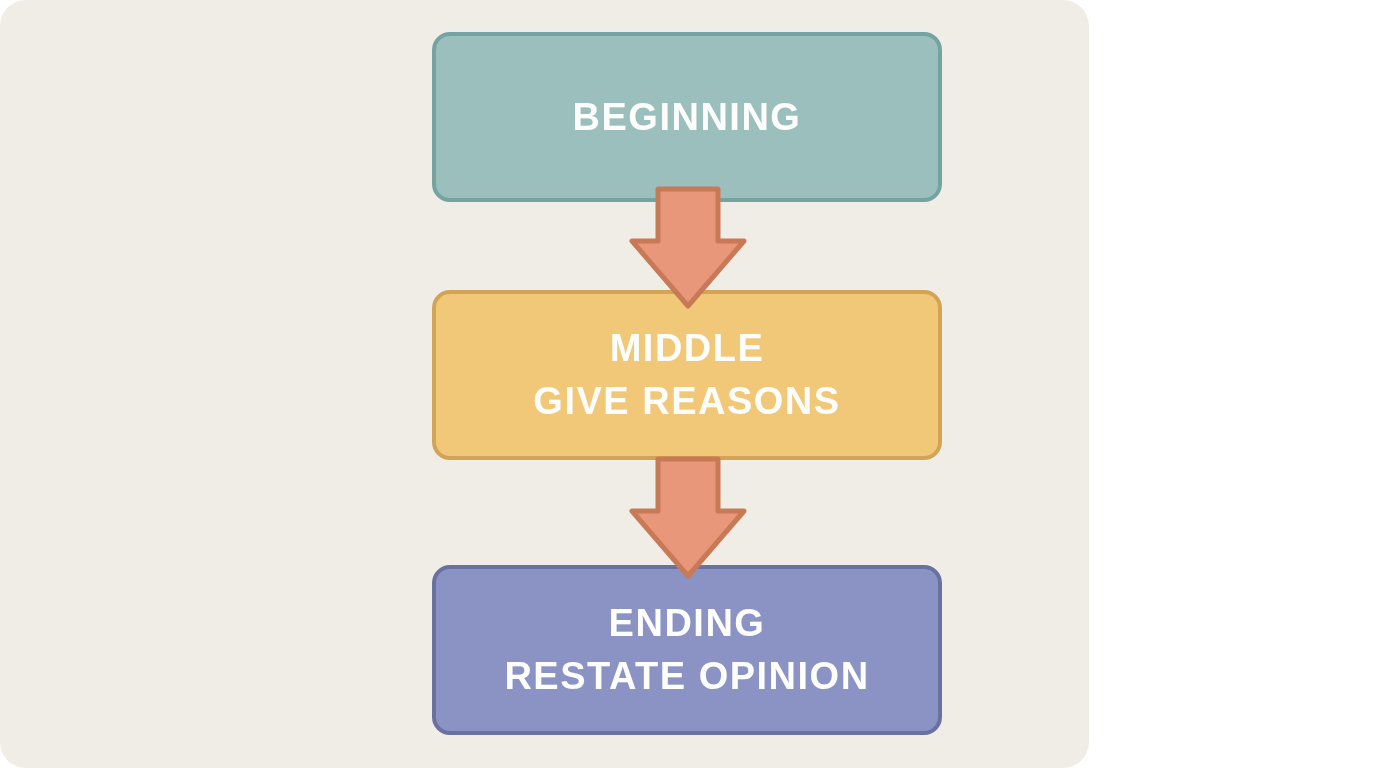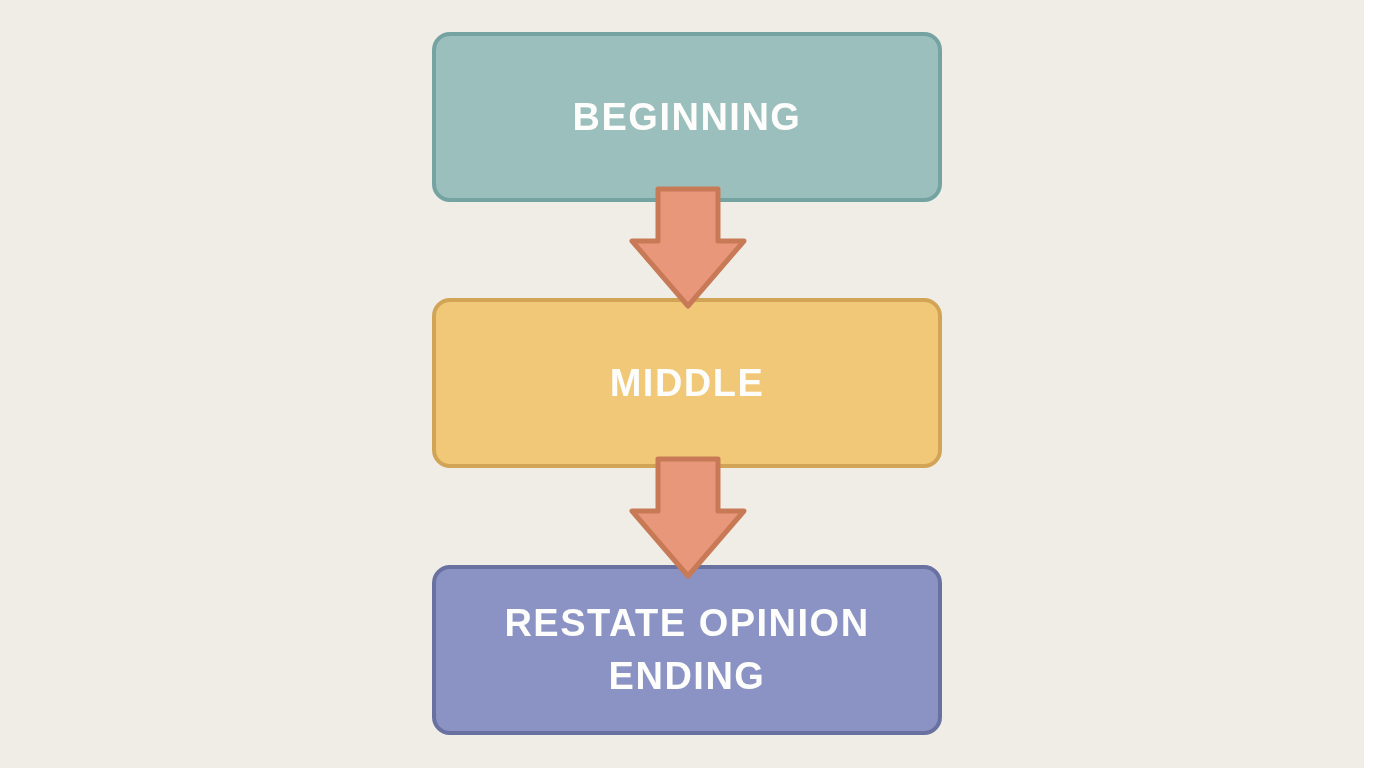--- a/index.html
+++ b/index.html
@@ -2,44 +2,45 @@
 <html><head>
 <meta charset="utf-8">
 <style>
   html, body {
     margin: 0;
     padding: 0;
     font-family: "Liberation Sans", sans-serif;
   }
   .canvas {
     position: relative;
-    width: 1364px;
+    width: 1089px;
     height: 768px;
     overflow: hidden;
+    border-radius: 26px;
   }
   .node {
     position: absolute;
     left: 432px;
     width: 510px;
     height: 170px;
     box-sizing: border-box;
     border: 4px solid;
     border-radius: 18px;
     display: flex;
     flex-direction: column;
     align-items: center;
     justify-content: center;
     text-align: center;
     font-weight: 700;
     font-size: 38px;
     line-height: 53px;
     letter-spacing: 1.5px;
   }
   .node-beginning { top: 32px; }
-  .node-middle    { top: 298px; }
+  .node-middle    { top: 290px; }
   .node-ending    { top: 565px; }
   .arrow {
     position: absolute;
     left: 629px;
     width: 118px;
     height: 124px;
     z-index: 2;
   }
   .arrow-1 { top: 186px; }
   .arrow-2 { top: 456px; }
@@ -52,24 +53,25 @@
   <div class="node node-beginning" style="background-color: rgb(155, 191, 188); border-color: rgb(116, 163, 161); color: rgb(253, 253, 251);">
     <span>BEGINNING</span>
   </div>
 
   <svg class="arrow arrow-1" viewBox="0 0 118 124">
     <path d="M 29 3 L 89 3 L 89 55 L 115 55 L 59 120 L 3 55 L 29 55 Z" stroke-width="5" stroke-linejoin="round" style="fill: rgb(233, 151, 122); stroke: rgb(200, 122, 87);"></path>
   </svg>
 
   <div class="node node-middle" style="background-color: rgb(240, 200, 120); border-color: rgb(210, 165, 86); color: rgb(253, 253, 251);">
     <span>MIDDLE</span>
+    <span>GIVE REASONS</span>
   </div>
 
   <svg class="arrow arrow-2" viewBox="0 0 118 124">
     <path d="M 29 3 L 89 3 L 89 55 L 115 55 L 59 120 L 3 55 L 29 55 Z" stroke-width="5" stroke-linejoin="round" style="fill: rgb(233, 151, 122); stroke: rgb(200, 122, 87);"></path>
   </svg>
 
   <div class="node node-ending" style="background-color: rgb(138, 147, 196); border-color: rgb(104, 113, 159); color: rgb(253, 253, 251);">
+    <span>ENDING</span>
     <span>RESTATE OPINION</span>
-    <span>ENDING</span>
   </div>
 
 </div>
 
 </body></html>

